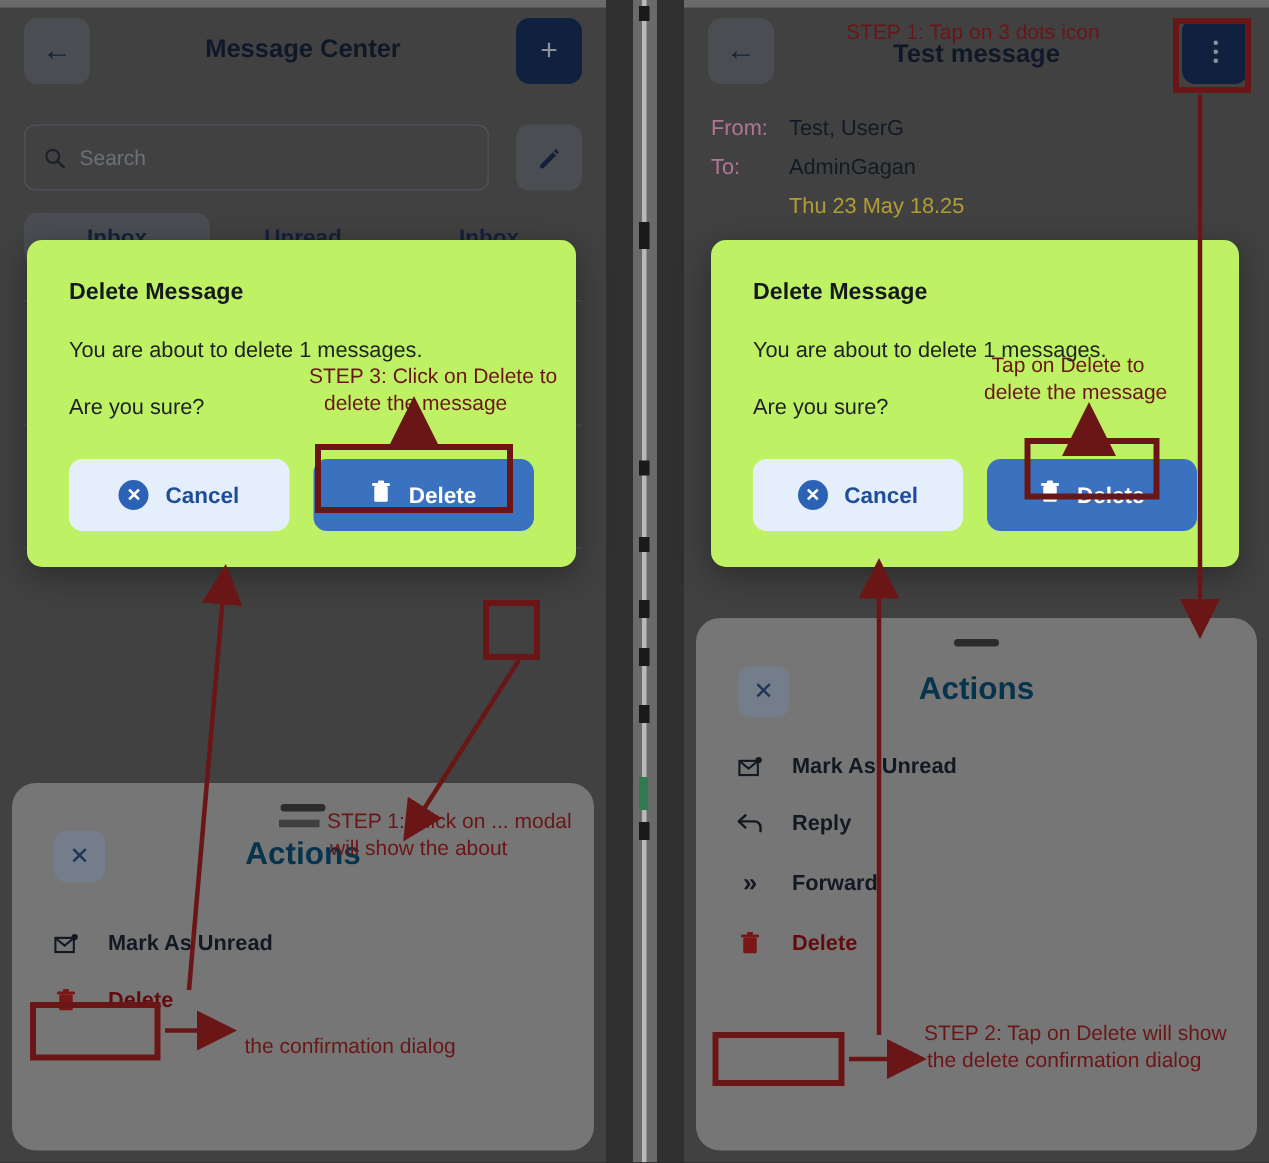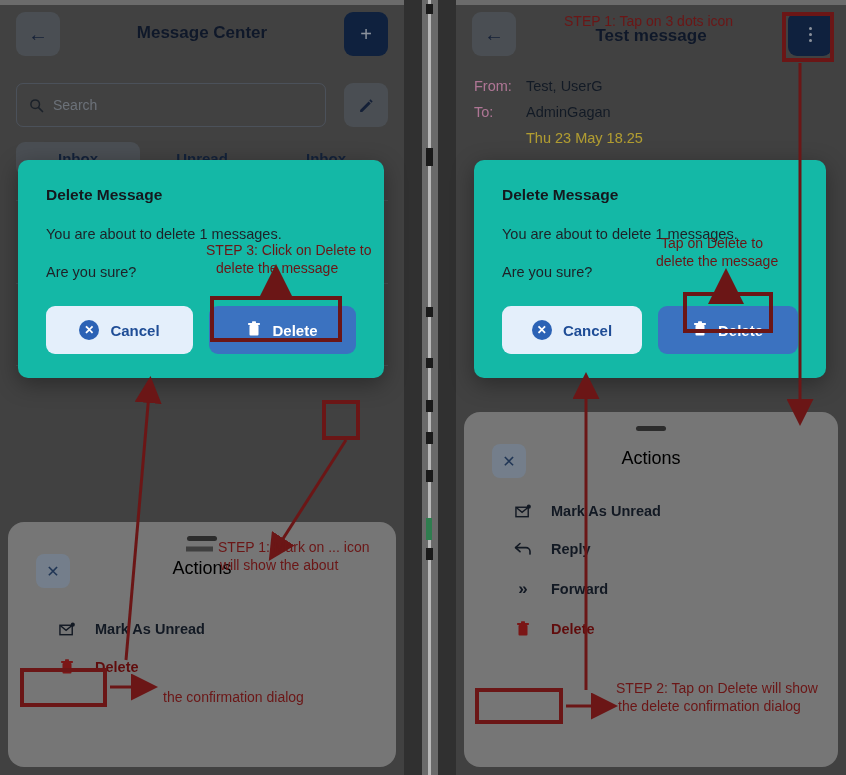--- a/index.html
+++ b/index.html
@@ -82,35 +82,35 @@
   .det-val { font-size:14.5px; color:#1b2636; }
   .det-date { font-size:14.5px; color:#fde047; margin-left:52px; }
   .det-body { margin-left:0; margin-top:16px; font-size:14.5px; color:#1b2636; line-height:1.5; }
 
   
   .sheet {
     position:absolute; left:8px; right:8px; bottom:8px;
     background:#a9a9a9; border-radius:16px; overflow:hidden;
   }
   .sheet-grab { position:absolute; left:50%; transform:translateX(-50%); top:14px; width:30px; height:5px; border-radius:3px; background:#3f3f3f; }
-  .sheet-title { position:absolute; left:0; right:0; top:36px; text-align:center; font-size:18px; font-weight:400; color:#000000; }
+  .sheet-title { position:absolute; left:0; right:0; top:36px; text-align:center; font-size:21px; font-weight:700; color:#0c4a6e; }
   .sheet-close {
     position:absolute; left:28px; top:32px; width:34px; height:34px; border-radius:8px;
     background: rgba(165,185,210,0.75); color:#2f4d7a; font-size:16px;
     display:flex; align-items:center; justify-content:center;
   }
-  .sheet-items { padding: 88px 0 26px 0; margin-left: 23px; }
+  .sheet-items { padding: 88px 0 26px 0; }
   .sheet-item { display:flex; align-items:center; gap:18px; padding:11px 0 11px 26px; font-size:14.5px; color:#1b2433; font-weight:600; }
   .sheet-item .ico { width:20px; display:flex; justify-content:center; color:#1b2433; font-size:15px; }
   .sheet-item.danger { color:#8a1212; }
   .sheet-item.danger .ico { color:#b02020; }
 
   
   .modal {
-    position:absolute; background:#14b8a6; border-radius:10px;
+    position:absolute; background:#bef264; border-radius:10px;
     box-shadow:0 6px 22px rgba(0,0,0,0.35);
   }
   .modal-title { font-size:15.5px; font-weight:700; color:#15181d; }
   .modal-text { font-size:14.5px; color:#1e2127; }
   .modal-btns { display:flex; gap:16px; }
   .btn {
     flex:1; height:48px; border-radius:9px; display:flex; align-items:center;
     justify-content:center; gap:11px; font-size:15px; font-weight:700;
   }
   .btn-cancel { background:#e4effb; color:#1f4d96; }
@@ -386,21 +386,21 @@
     <path d="M586,690 L586,378" stroke="#6b1616" stroke-width="3" fill="none" marker-end="url(#ah)"></path>
 
     <path d="M566,706 L612,706" stroke="#6b1616" stroke-width="3" fill="none" marker-end="url(#ah)"></path>
 
     <path d="M186,549 L213,549" stroke="#3f3f3f" stroke-width="5" fill="none"></path>
   </svg>
 
   <div class="anno" style="left:206px; top:242px;">STEP 3: Click on Delete to</div>
   <div class="anno" style="left:216px; top:260px;">delete the message</div>
 
-  <div class="anno" style="left:218px; top:539px;">STEP 1: Mark on ... icon</div>
+  <div class="anno" style="left:218px; top:539px;">STEP 1: Click on ... modal</div>
   <div class="anno" style="left:220px; top:557px;">will show the about</div>
 
   <div class="anno" style="left:163px; top:689px;">the confirmation dialog</div>
 
   <div class="anno" style="left:564px; top:13px;">STEP 1: Tap on 3 dots icon</div>
 
   <div class="anno" style="left:661px; top:235px;">Tap on Delete to</div>
   <div class="anno" style="left:656px; top:253px;">delete the message</div>
 
   <div class="anno" style="left:616px; top:680px;">STEP 2: Tap on Delete will show</div>

